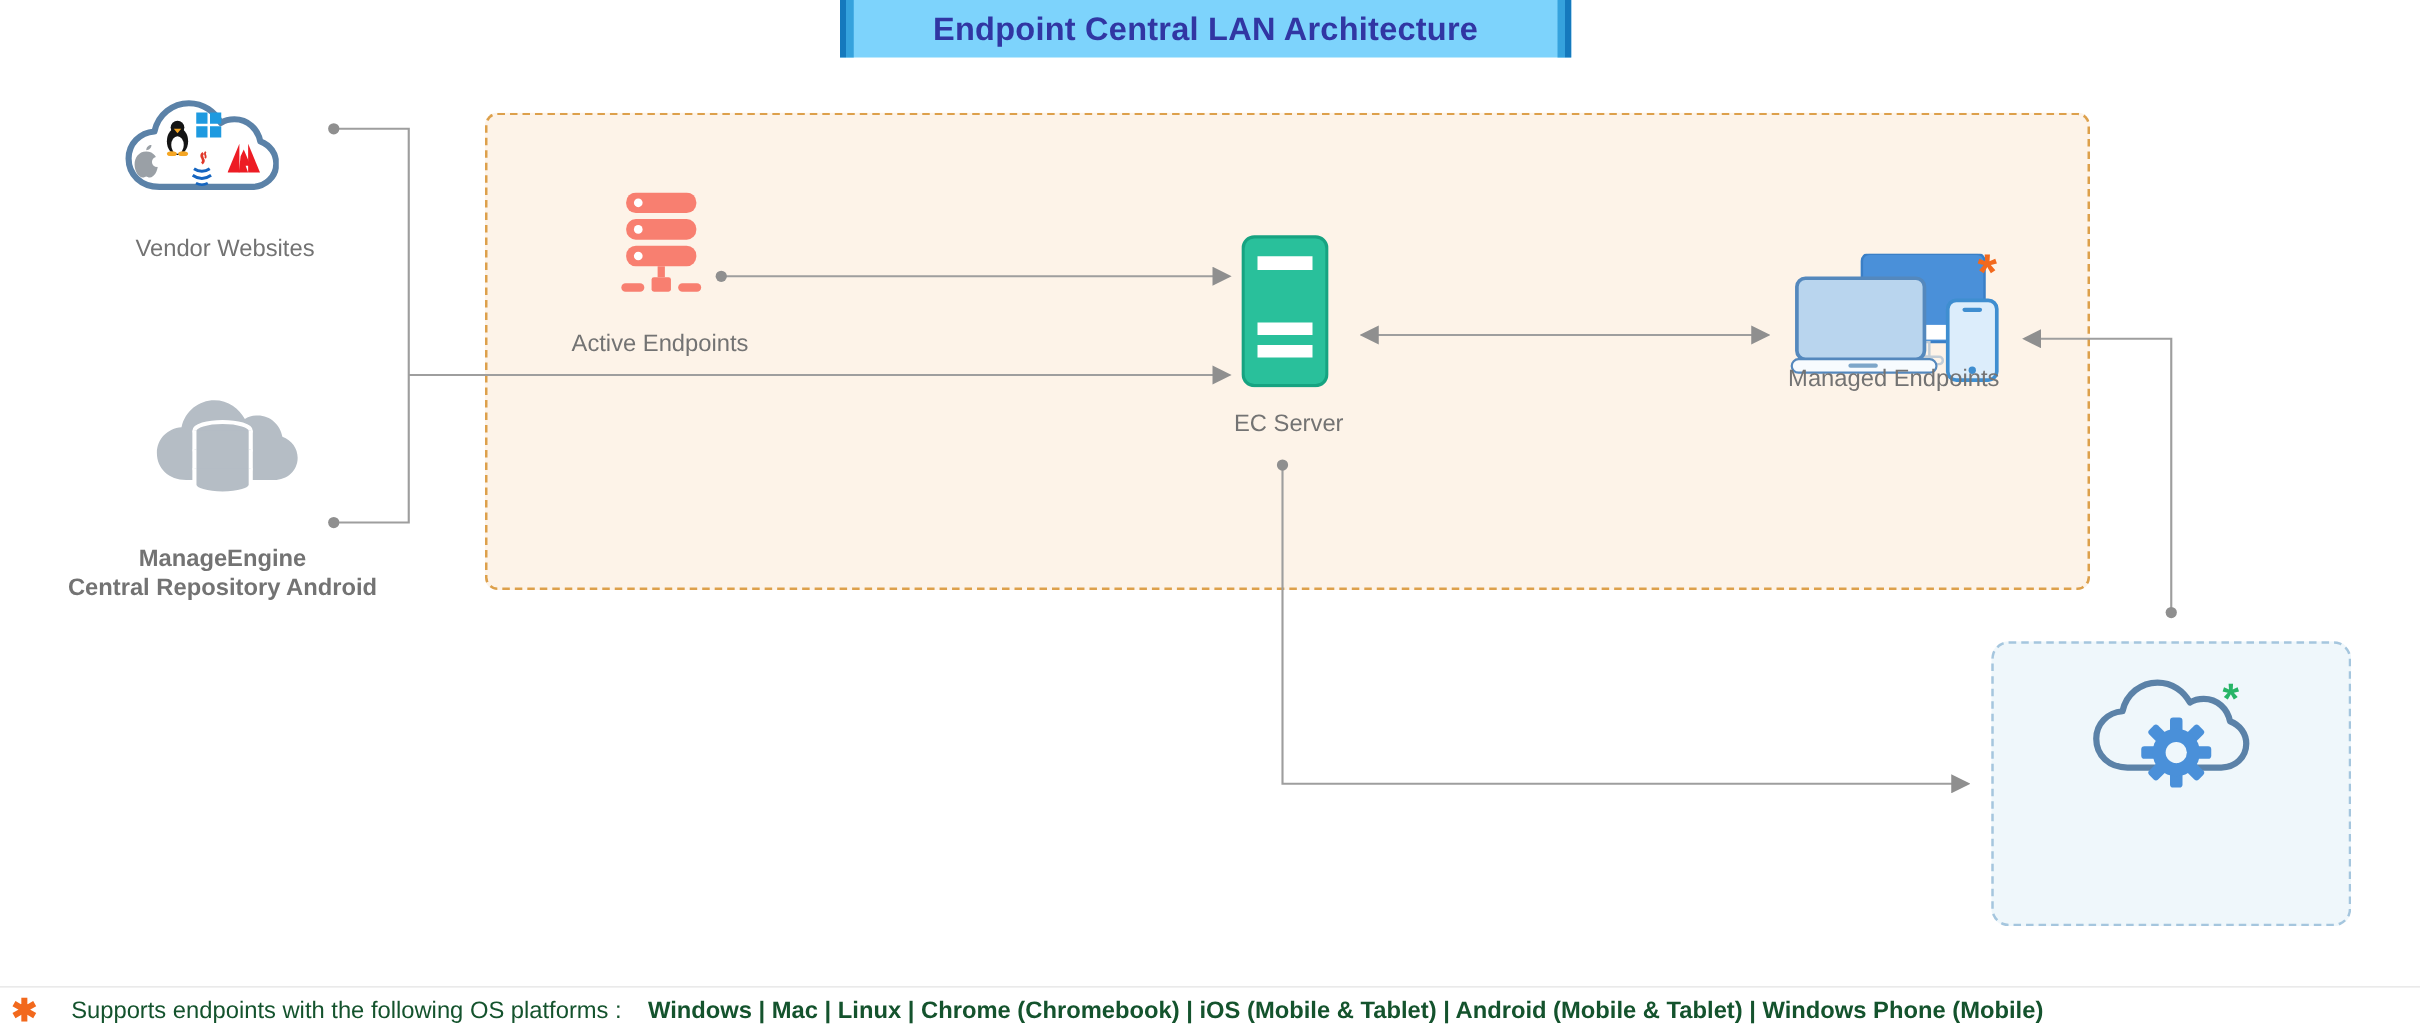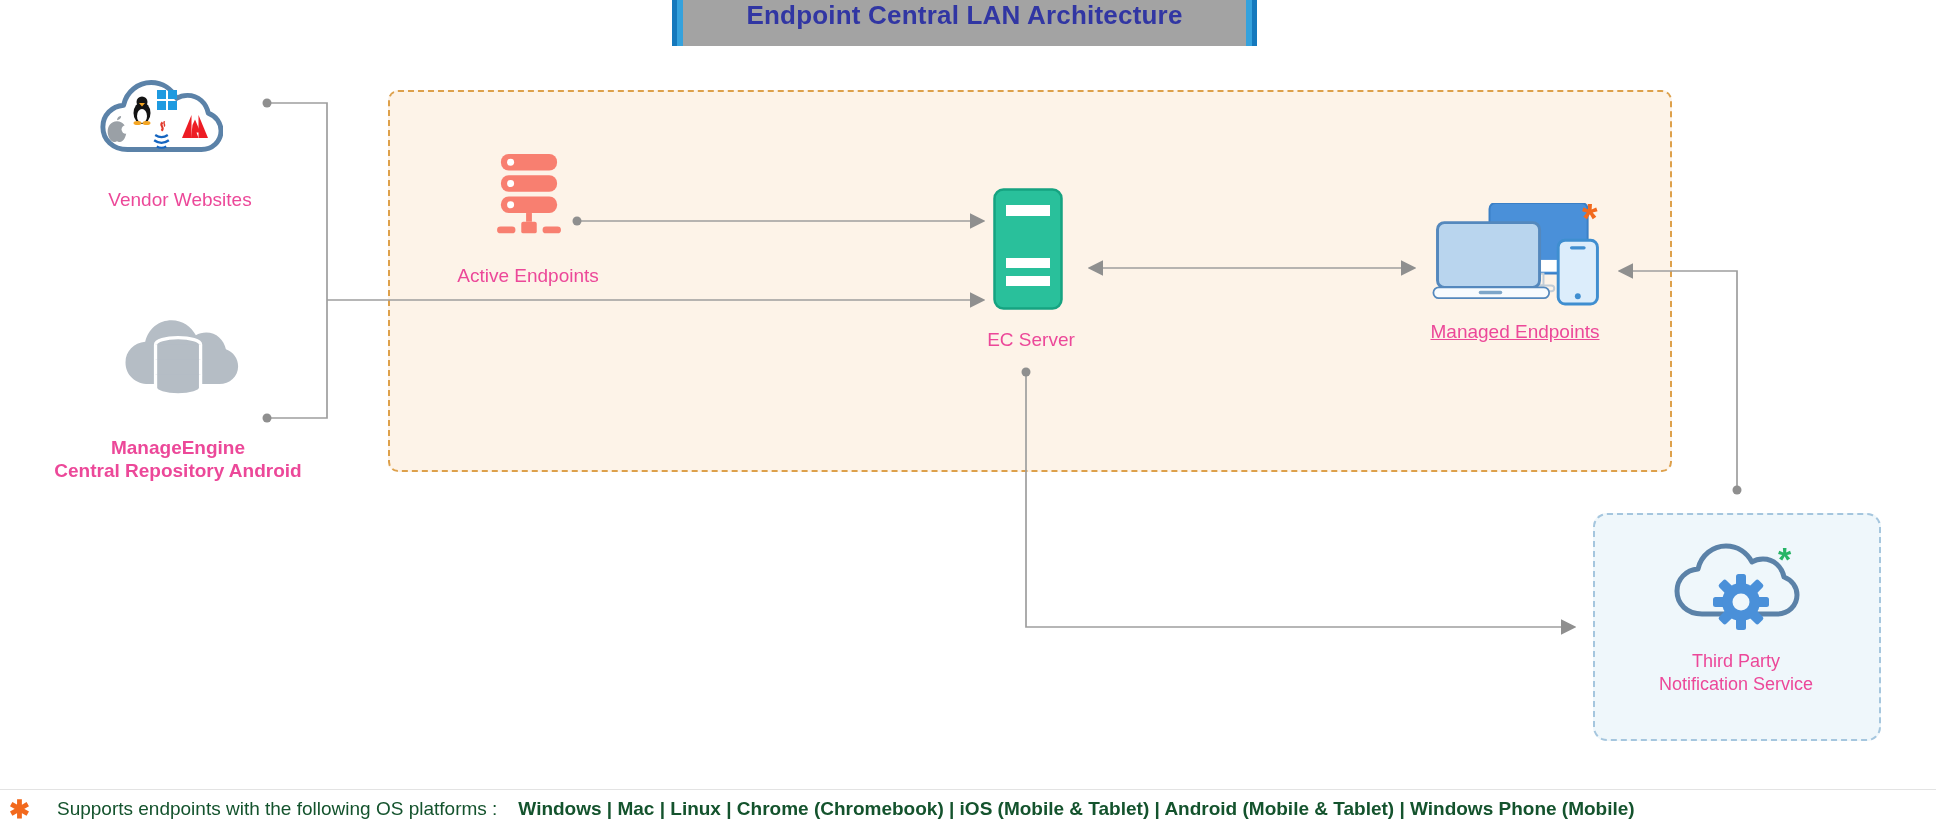--- a/index.html
+++ b/index.html
@@ -7,21 +7,21 @@
   body { font-family: "Liberation Sans", sans-serif; }
   .canvas {
     position: relative; width: 1936px; height: 828px;
     background:#ffffff; overflow: hidden;
   }
   .abs { position:absolute; }
 
   
   .title-box {
     position:absolute; left:672px; top:0; width:585px; height:46px;
-    background:#a3a3a3; display:flex; align-items:flex-start; justify-content:center;
+    background:#7dd3fc; display:flex; align-items:center; justify-content:center;
   }
   .title-bar { position:absolute; top:0; width:11px; height:46px;
     background:linear-gradient(to right,#1579bd 0%, #1579bd 45%, #35a2dd 45%, #35a2dd 100%);
   }
   .title-bar.left { left:0; }
   .title-bar.right { right:0; background:linear-gradient(to right,#35a2dd 0%, #35a2dd 55%, #1579bd 55%, #1579bd 100%); }
   .title-text { color:#3136a3; font-size:26px; font-weight:bold; letter-spacing:.2px; }
 
   
   .lan-zone {
@@ -29,21 +29,21 @@
     background:#fdf3e8; border:2px dashed #dda04b; border-radius:10px;
   }
 
   
   .tp-zone {
     position:absolute; left:1593px; top:513px; width:288px; height:228px;
     background:#eff7fb; border:2px dashed #a5c6de; border-radius:14px;
   }
 
   .node-label {
-    position:absolute; color:#ec4899; font-size:19px; line-height:23px;
+    position:absolute; color:#737373; font-size:19px; line-height:23px;
     text-align:center; white-space:nowrap; transform:translateX(-50%);
   }
 
   .asterisk { position:absolute; font-weight:bold; font-family:"Liberation Sans",sans-serif; }
   .asterisk.orange { color:#f2691d; }
   .asterisk.green { color:#27b567; }
 
   
   svg.connectors { position:absolute; left:0; top:0; width:1936px; height:828px; }
 
@@ -206,21 +206,21 @@
       </g>
 
       <g>
         <rect x="128" y="38" width="40" height="65" rx="7" fill="#dcedfb" stroke="#3f8ed0" stroke-width="3"></rect>
         <rect x="140" y="44" width="16" height="3.4" rx="1.7" fill="#3f8ed0"></rect>
         <circle cx="148" cy="95" r="3" fill="#3f8ed0"></circle>
       </g>
     </svg>
   </div>
   <div class="asterisk orange" style="left:1582px; top:196px; font-size:40px;">*</div>
-  <div class="node-label" style="left:1515px; top:320px;text-decoration:underline;">Managed Endpoints</div>
+  <div class="node-label" style="left:1515px; top:292px;">Managed Endpoints</div>
 
   <div class="abs" style="left:1668px; top:538px;">
     <svg width="136" height="98" viewBox="0 0 134 98">
       <path d="M33 76 C18 76 8 66 8 53 C8 41 17 32 29 31 C32 17 44 8 57 8 C69 8 78 15 83 24 C86 22 90 21 94 21 C105 21 113 29 115 39 C123 42 128 49 128 57 C128 68 119 76 108 76 Z" fill="#eff7fb" stroke="#5b82a8" stroke-width="5" stroke-linejoin="round"></path>
       <g transform="translate(72,64)">
         <g fill="#4a90d9">
           <rect x="-5" y="-28" width="10" height="13" rx="2.5"></rect>
           <rect x="-5" y="-28" width="10" height="13" rx="2.5" transform="rotate(45)"></rect>
           <rect x="-5" y="-28" width="10" height="13" rx="2.5" transform="rotate(90)"></rect>
           <rect x="-5" y="-28" width="10" height="13" rx="2.5" transform="rotate(135)"></rect>
@@ -228,24 +228,20 @@
           <rect x="-5" y="-28" width="10" height="13" rx="2.5" transform="rotate(225)"></rect>
           <rect x="-5" y="-28" width="10" height="13" rx="2.5" transform="rotate(270)"></rect>
           <rect x="-5" y="-28" width="10" height="13" rx="2.5" transform="rotate(315)"></rect>
           <circle cx="0" cy="0" r="19"></circle>
         </g>
         <circle cx="0" cy="0" r="8.5" fill="#eff7fb"></circle>
       </g>
     </svg>
   </div>
   <div class="asterisk green" style="left:1778px; top:540px; font-size:34px;">*</div>
-  <div class="node-label" style="left:1736px; top:650px; font-size:18px;">
-    <div>Third Party</div>
-    <div>Notification Service</div>
-  </div>
 
   <div class="footnote">
     <span class="mark">✱</span>
     <span class="prefix">Supports endpoints with the following OS platforms :</span>
     <span class="platforms">Windows  |  Mac  |  Linux  |  Chrome (Chromebook)  |  iOS (Mobile &amp; Tablet)  |  Android (Mobile &amp; Tablet)  |  Windows Phone (Mobile)</span>
   </div>
 
 </div>
 
 </body></html>

